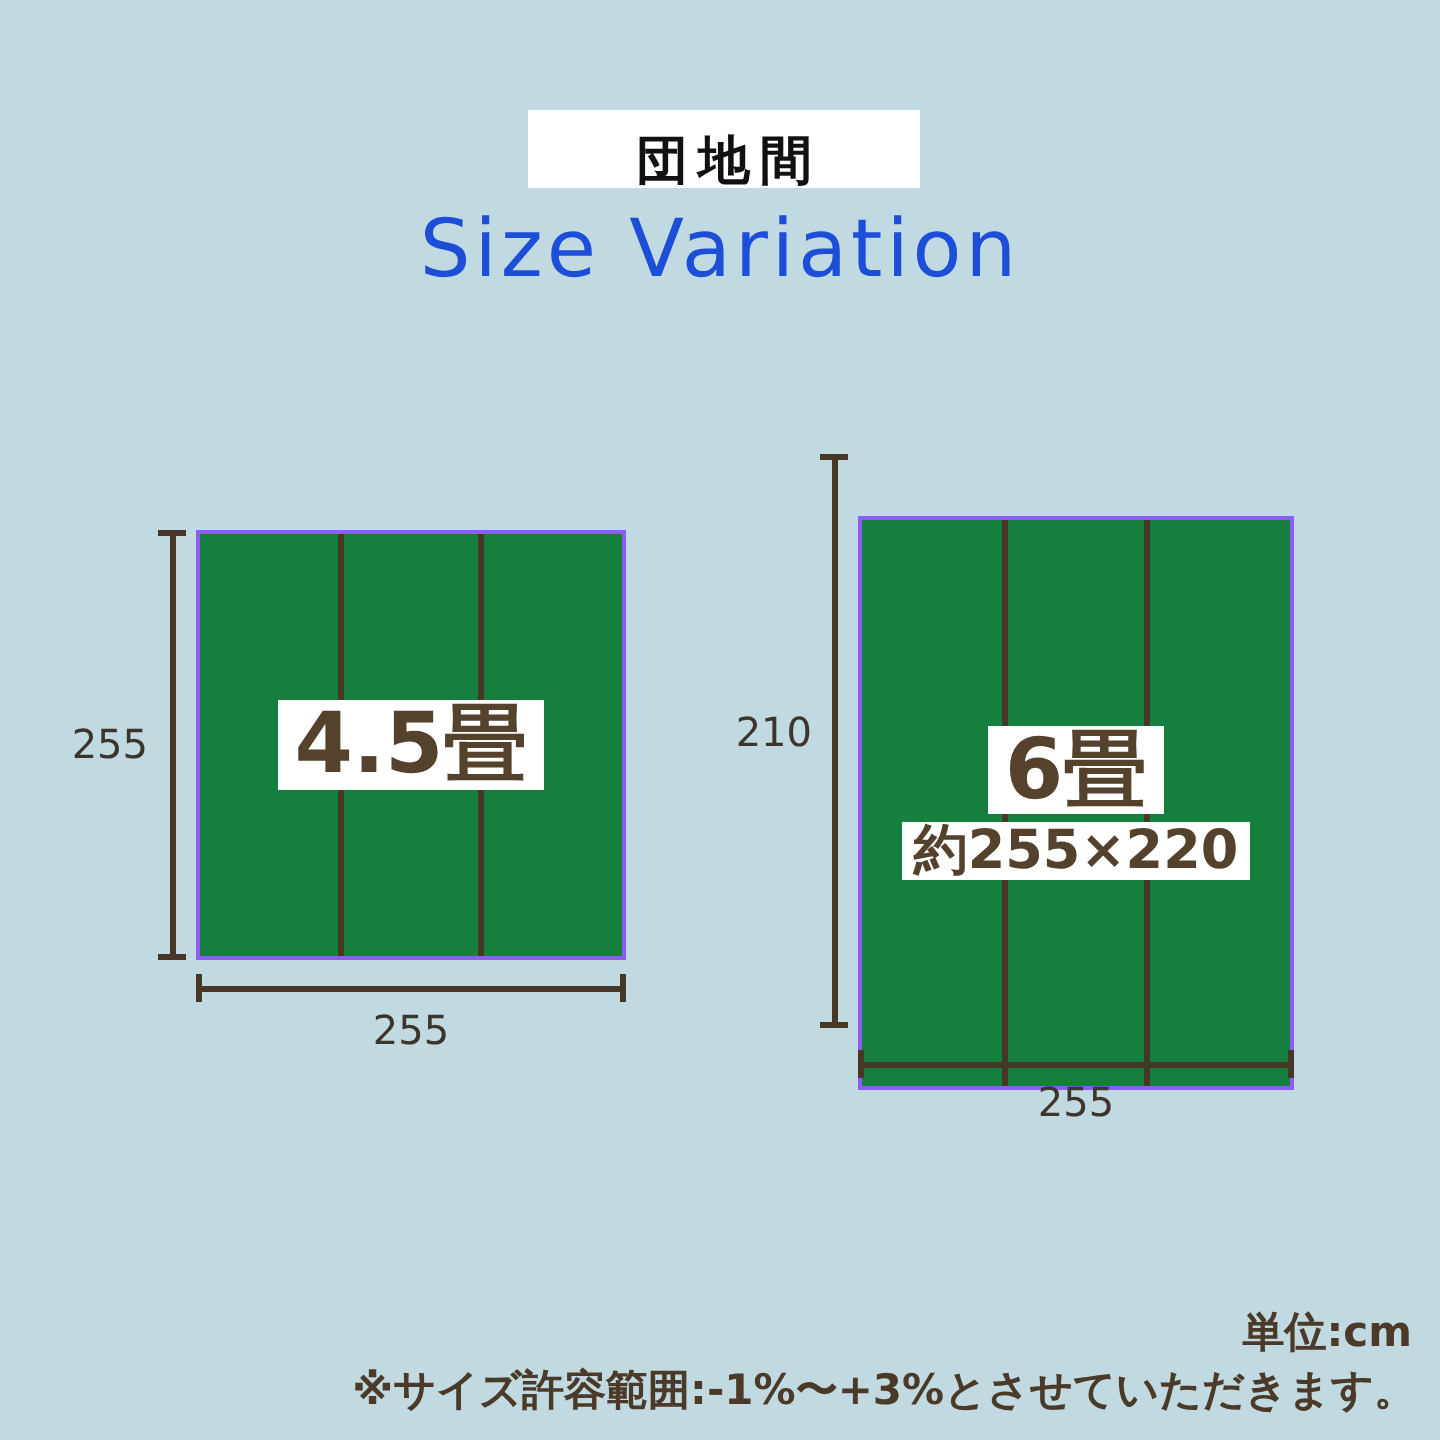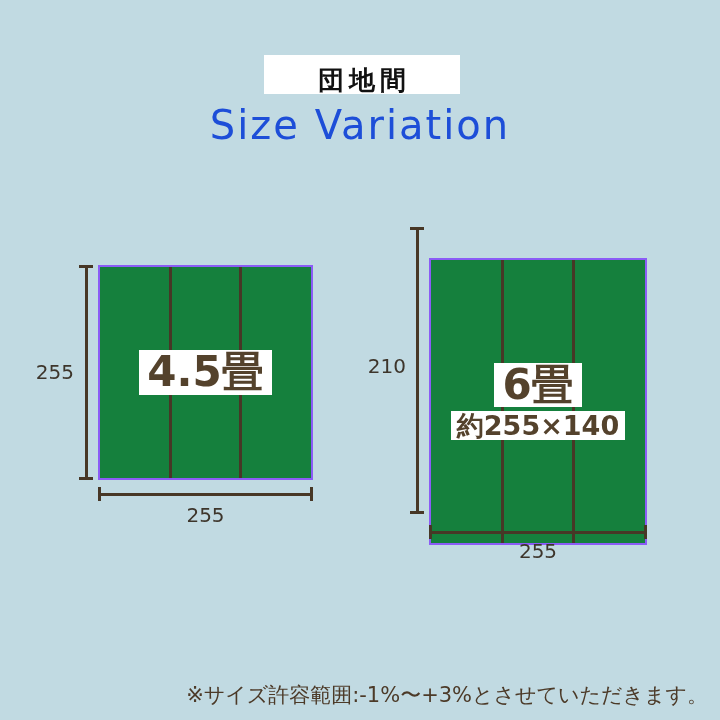--- a/index.html
+++ b/index.html
@@ -80,21 +80,21 @@
   .vlabel-2{left:352px;top:356px;width:54px;text-align:right;}
   .hlabel-1{left:98px;top:505px;width:215px;text-align:center;}
   .hlabel-2{left:429px;top:541px;width:218px;text-align:center;}
   
   .unit{
     position:absolute;right:14px;top:652px;
     font-size:21px;font-weight:700;color:#4c3a28;
   }
   .note{
     position:absolute;right:12px;top:681px;
-    font-size:21px;font-weight:400;color:#4c3a28;
+    font-size:21px;font-weight:700;color:#4c3a28;
     white-space:nowrap;
   }
 </style>
 </head>
 <body>
 
 <div class="canvas">
 
   <div class="badge">
     <span>団地間</span>
@@ -119,31 +119,32 @@
     <div class="bar"></div>
     <div class="cap"></div>
   </div>
   <div class="dim-label hlabel-1">255</div>
 
   <div class="rug rug-2">
     <div class="seam s1"></div>
     <div class="seam s2"></div>
     <div class="rug-labels">
       <span class="rug-size-name">6畳</span>
-      <span class="rug-approx">約255×140</span>
+      <span class="rug-approx">約255×220</span>
     </div>
   </div>
   <div class="vdim vdim-2">
     <div class="cap"></div>
     <div class="bar"></div>
     <div class="cap"></div>
   </div>
   <div class="dim-label vlabel-2">210</div>
   <div class="hdim hdim-2">
     <div class="cap"></div>
     <div class="bar"></div>
     <div class="cap"></div>
   </div>
   <div class="dim-label hlabel-2">255</div>
 
+  <div class="unit">単位:cm</div>
   <div class="note">※サイズ許容範囲:-1%〜+3%とさせていただきます。</div>
 
 </div>
 
 </body></html>

